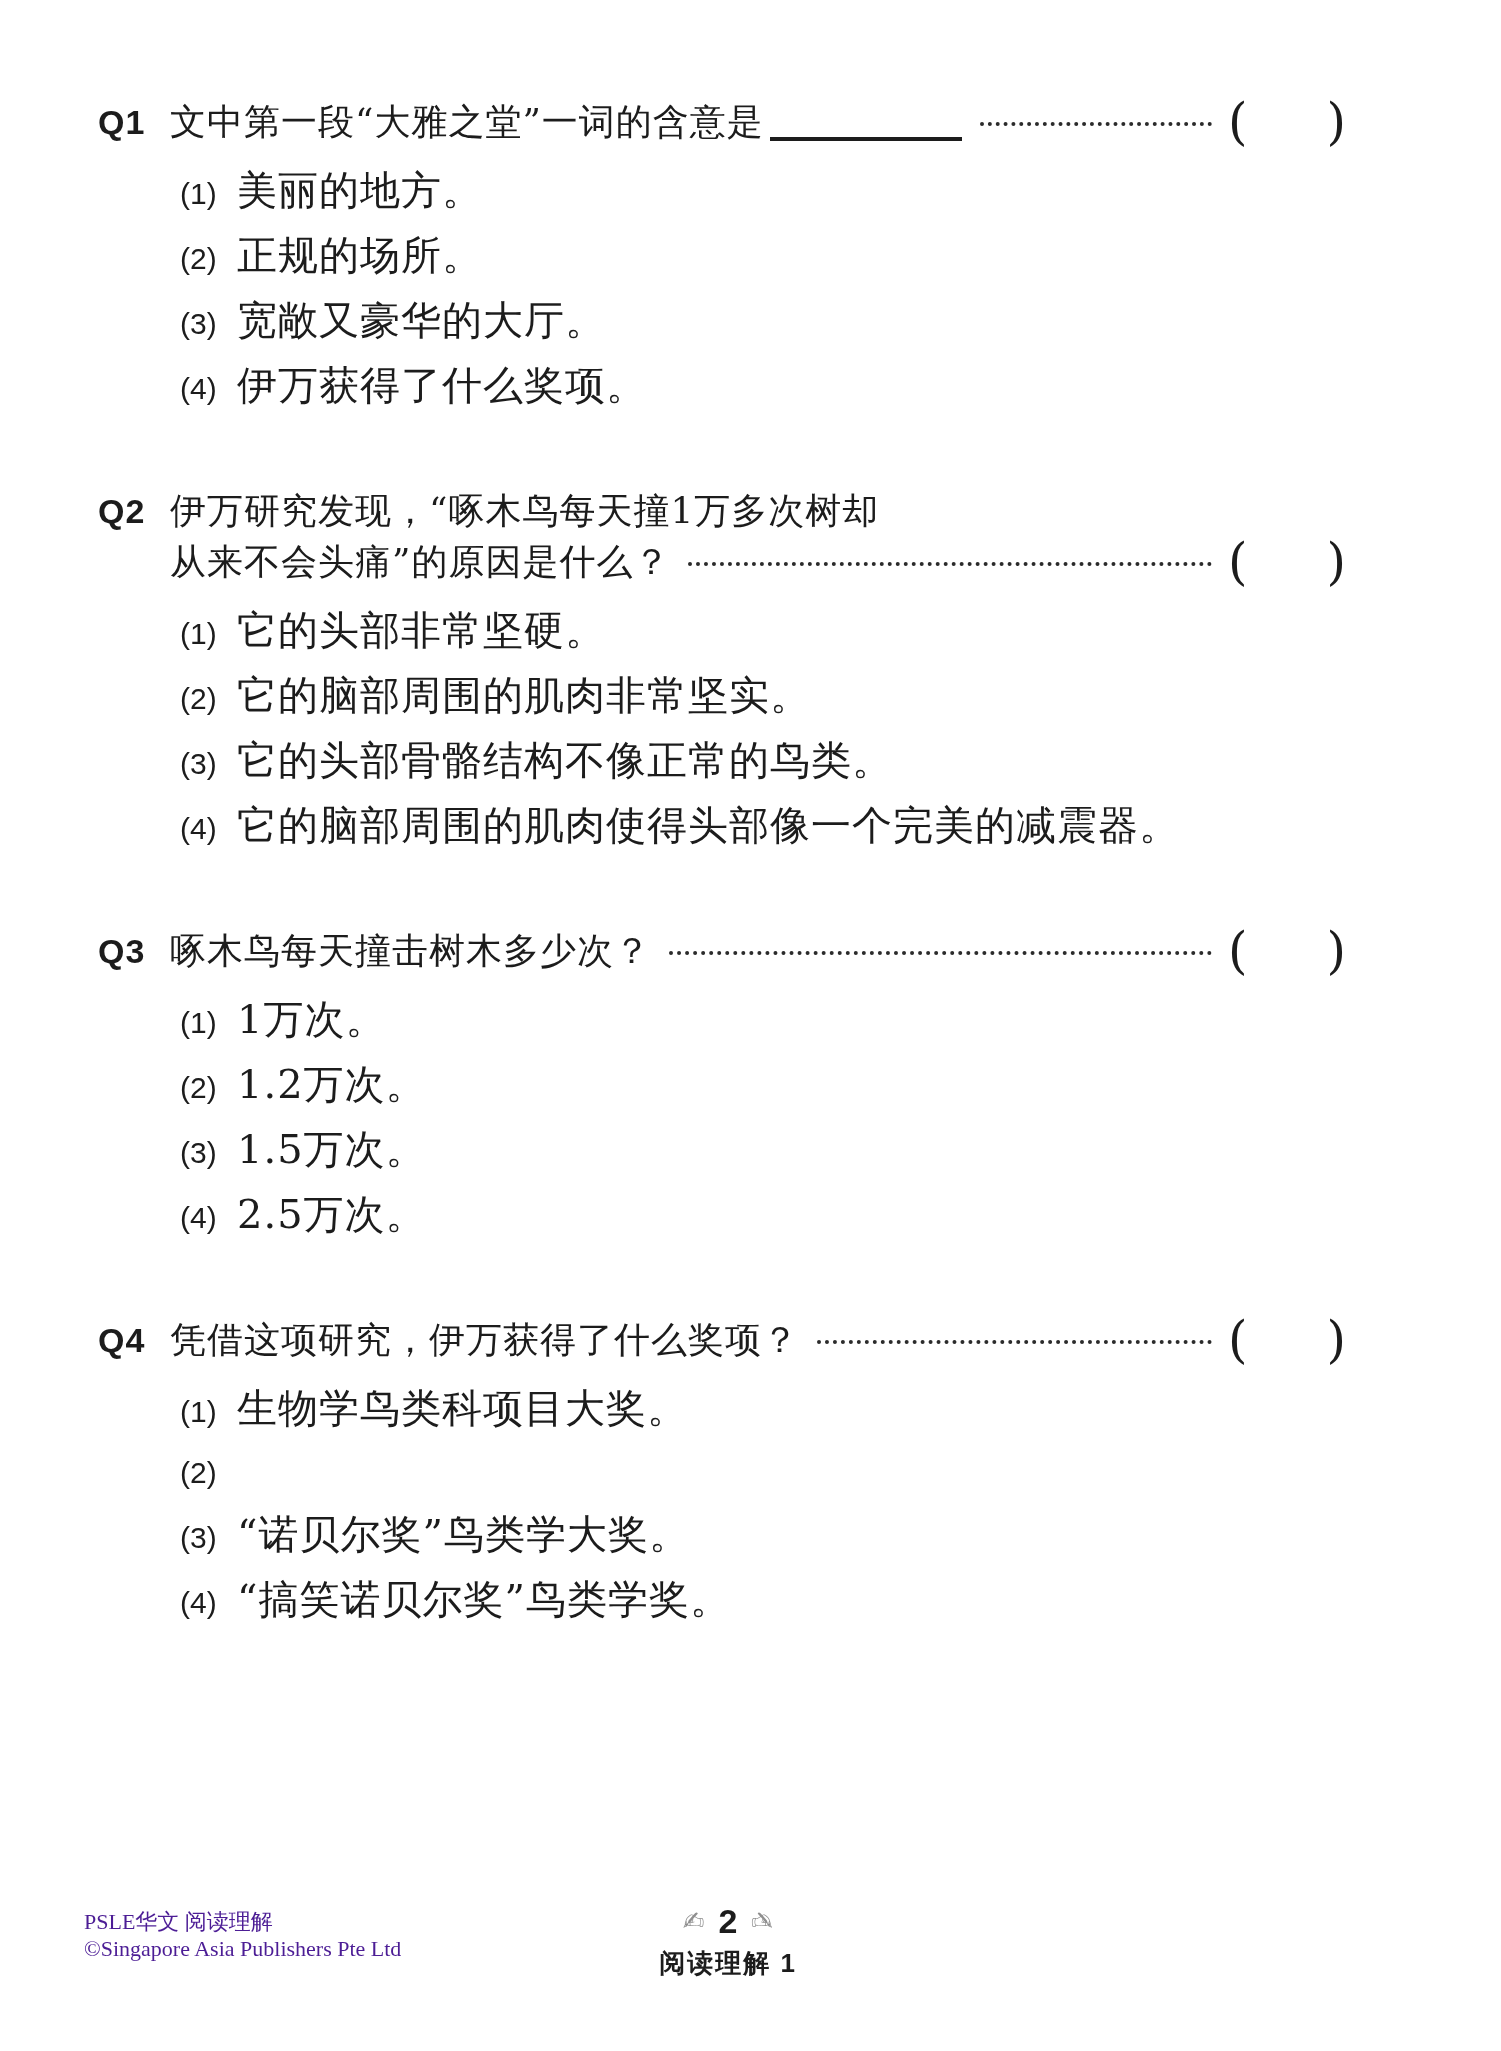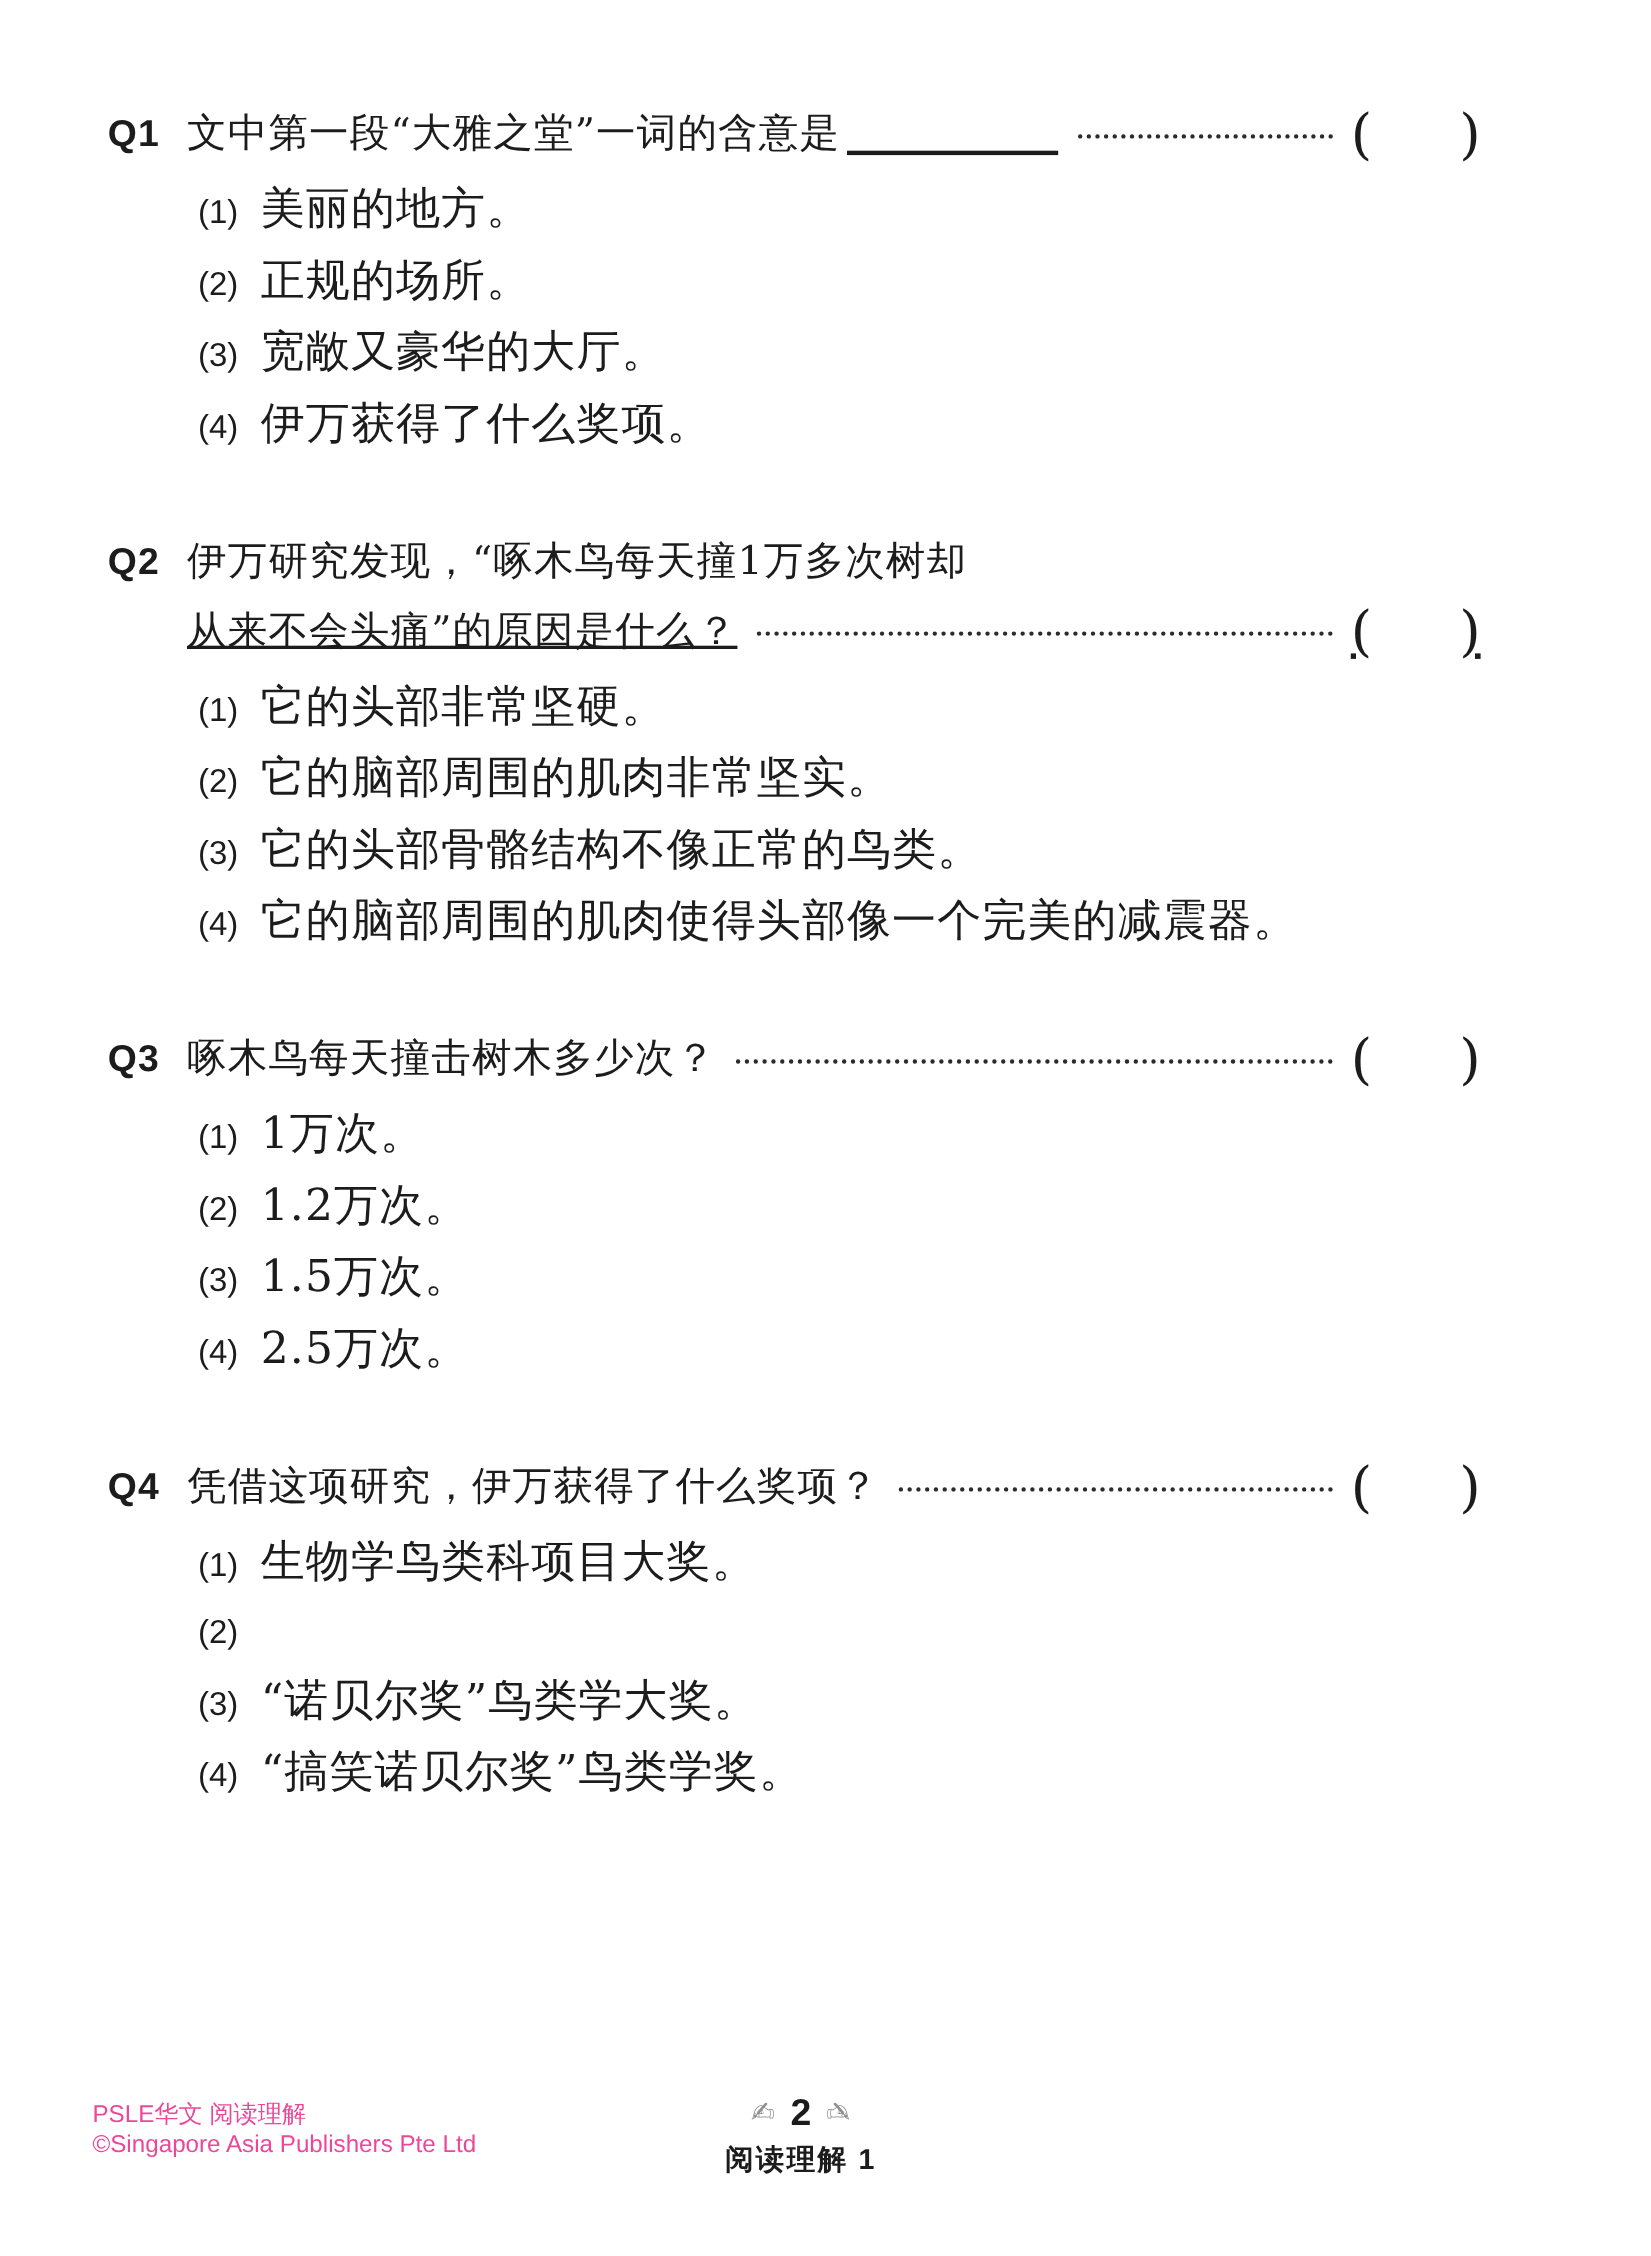--- a/index.html
+++ b/index.html
@@ -24,21 +24,21 @@
   }
 
   .question { margin-bottom: 80px; }
   .question:last-child { margin-bottom: 0; }
 
   .q-line {
     display: flex;
     align-items: center;
     line-height: 44px;
   }
-  .q-line2 { margin-top: 19px; text-decoration: underline; }
+  .q-line2 { margin-top: 7px; }
 
   .q-label {
     width: 72px;
     flex-shrink: 0;
     font-family: "Liberation Sans", sans-serif;
     font-weight: bold;
     font-size: 34px;
     letter-spacing: 1px;
   }
 
@@ -97,24 +97,24 @@
   .opt-text {
     font-size: 40px;
     letter-spacing: 1px;
     white-space: nowrap;
   }
 
   .footer-left {
     position: absolute;
     left: 84px;
     top: 1908px;
-    font-family: Liberation Sans, sans-serif;
+    font-family: Liberation Serif, serif;
     font-size: 22px;
     line-height: 27px;
-    color: #ec4899;
+    color: #4c1d95;
   }
 
   .page-block {
     position: absolute;
     left: 648px;
     top: 1904px;
     width: 160px;
     text-align: center;
     font-family: "Liberation Sans", sans-serif;
   }

